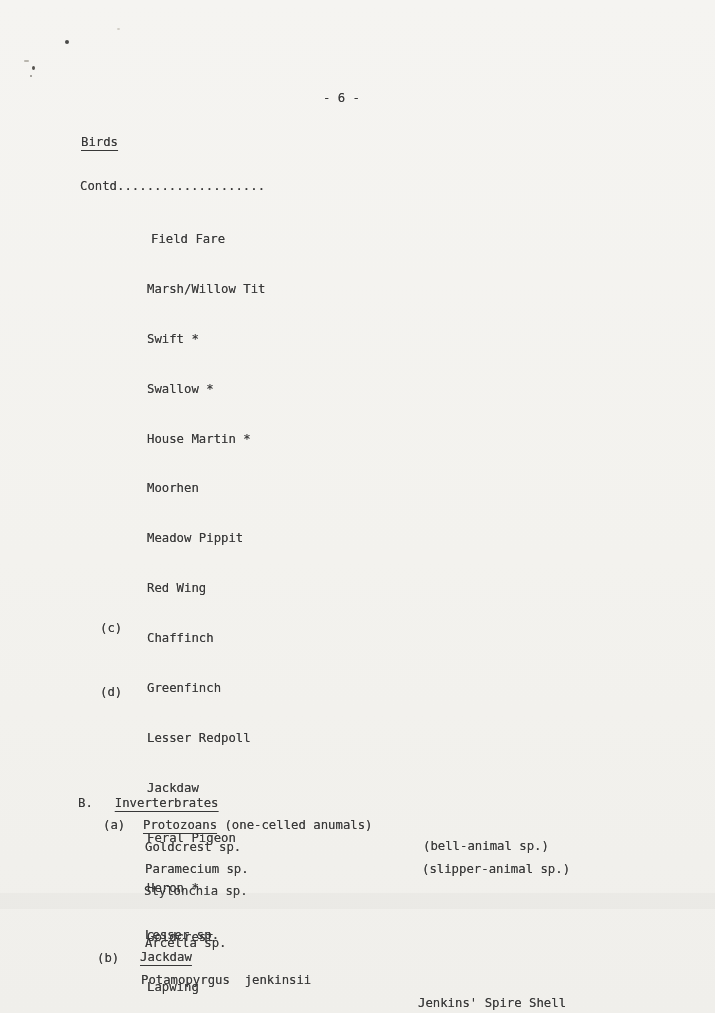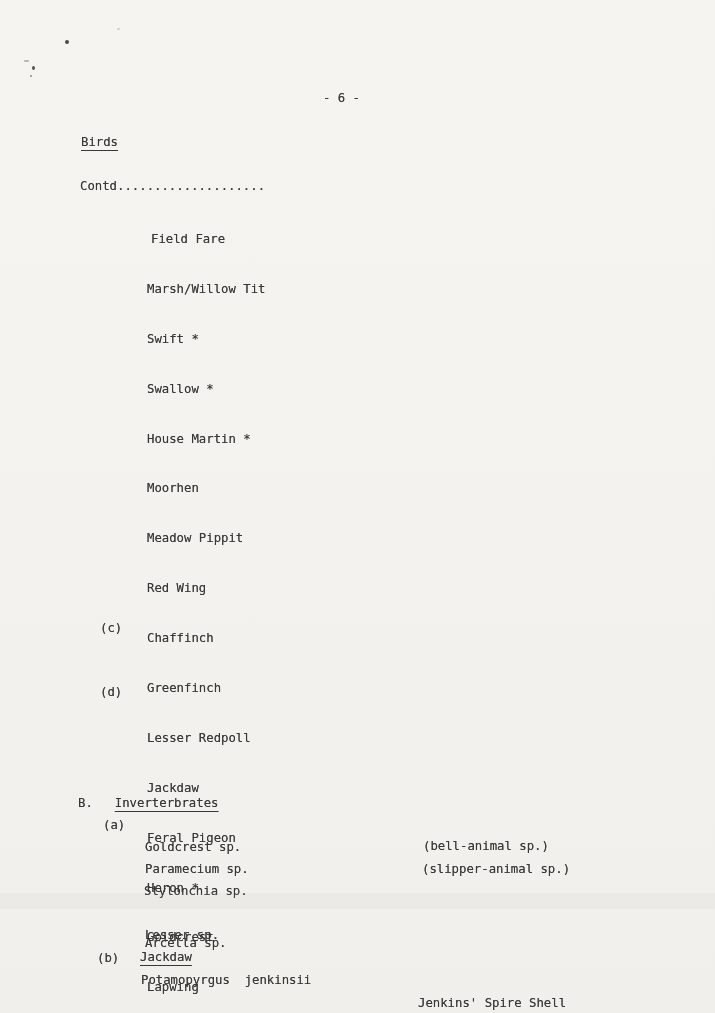--- a/index.html
+++ b/index.html
@@ -86,20 +86,21 @@
     
     
   </div>
 
   <div class="line" style="left:100px;top:621px">(c)</div>
   <div class="line" style="left:100px;top:685px">(d)</div>
 
   <div class="line" style="left:78px;top:796px"><span>B.</span><span class="u" style="margin-left:22px">Inverterbrates</span></div>
 
   <div class="line" style="left:103px;top:818px">(a)</div>
+  <div class="line" style="left:143px;top:818px"><span class="u">Protozoans</span><span> (one-celled anumals)</span></div>
 
   <div class="line" style="left:145px;top:840px">Goldcrest sp.</div>
   <div class="line" style="left:423px;top:839px">(bell-animal sp.)</div>
   <div class="line" style="left:145px;top:862px">Paramecium sp.</div>
   <div class="line" style="left:422px;top:862px">(slipper-animal sp.)</div>
   <div class="line" style="left:144px;top:884px">Stylonchia sp.</div>
   <div class="line" style="left:145px;top:936px">Arcella sp.</div>
   <div class="line" style="left:145px;top:928px">Lesser sp.</div>
 
   <div class="line" style="left:97px;top:951px">(b)</div>

